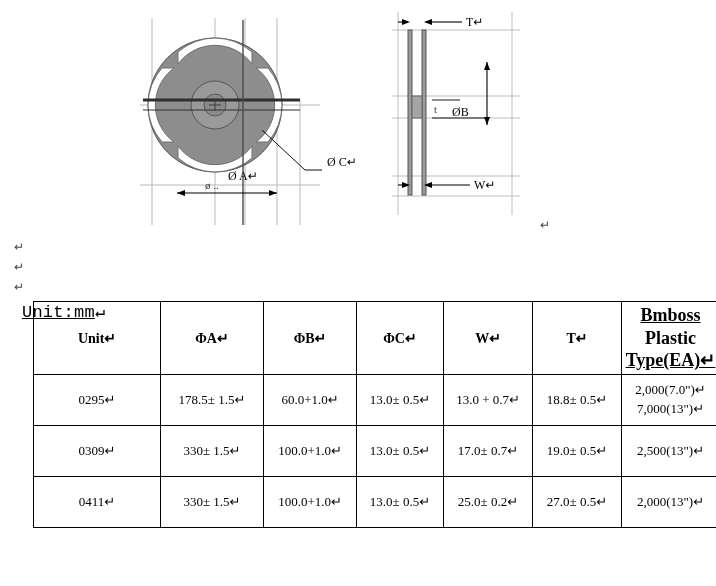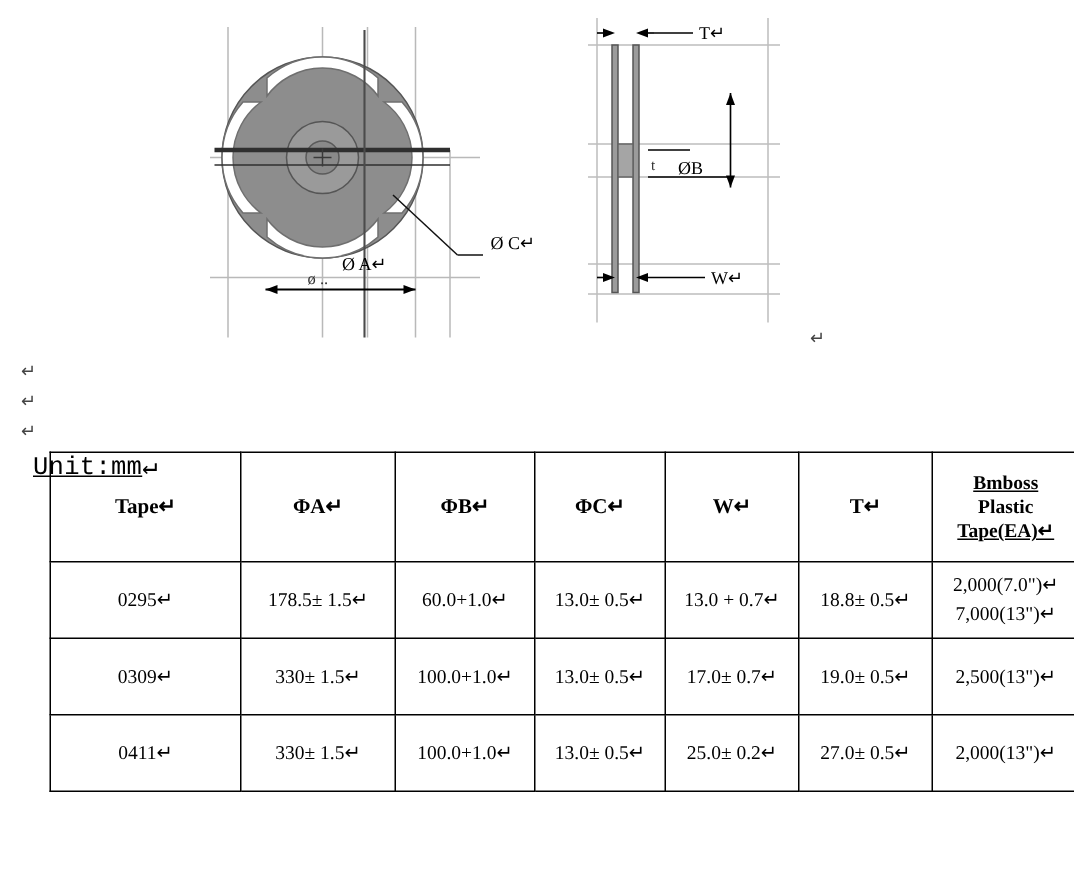--- a/index.html
+++ b/index.html
@@ -79,21 +79,21 @@
   th.col-type  { width: 122px; }
   th.col-a     { width: 98px; }
   th.col-b     { width: 88px; }
   th.col-c     { width: 82px; }
   th.col-w     { width: 84px; }
   th.col-t     { width: 84px; }
   th.col-tape  { width: 93px; }
   th.col-tape .tape-lines {
     display: block;
     line-height: 1.25;
-    font-size: 13px;
+    font-size: 18px;
   }
   th.col-tape .ul { text-decoration: underline; }
   td.tape-cell {
     line-height: 1.45;
     font-size: 13px;
   }
   .cell-sub { display: block; }
 </style>
 </head>
 <body>
@@ -199,30 +199,30 @@
 <span class="pilcrow" id="pil-b">↵</span>
 <span class="pilcrow" id="pil-c">↵</span>
 
 <div id="unit-label">
   <span class="u">Unit:mm</span><span>↵</span>
 </div>
 
 <table id="spec-table">
   <thead>
     <tr>
-      <th class="col-type">Tape↵</th>
+      <th class="col-type">Unit↵</th>
       <th class="col-a">ΦA↵</th>
       <th class="col-b">ΦB↵</th>
       <th class="col-c">ΦC↵</th>
       <th class="col-w">W↵</th>
       <th class="col-t">T↵</th>
       <th class="col-tape">
         <span class="tape-lines ul">Bmboss</span>
         <span class="tape-lines">Plastic</span>
-        <span class="tape-lines ul">Tape(EA)↵</span>
+        <span class="tape-lines ul">Type(EA)↵</span>
       </th>
     </tr>
   </thead>
   <tbody>
     <tr>
       <td>0295↵</td>
       <td>178.5± 1.5↵</td>
       <td>60.0+1.0↵</td>
       <td>13.0± 0.5↵</td>
       <td>13.0 + 0.7↵</td>

